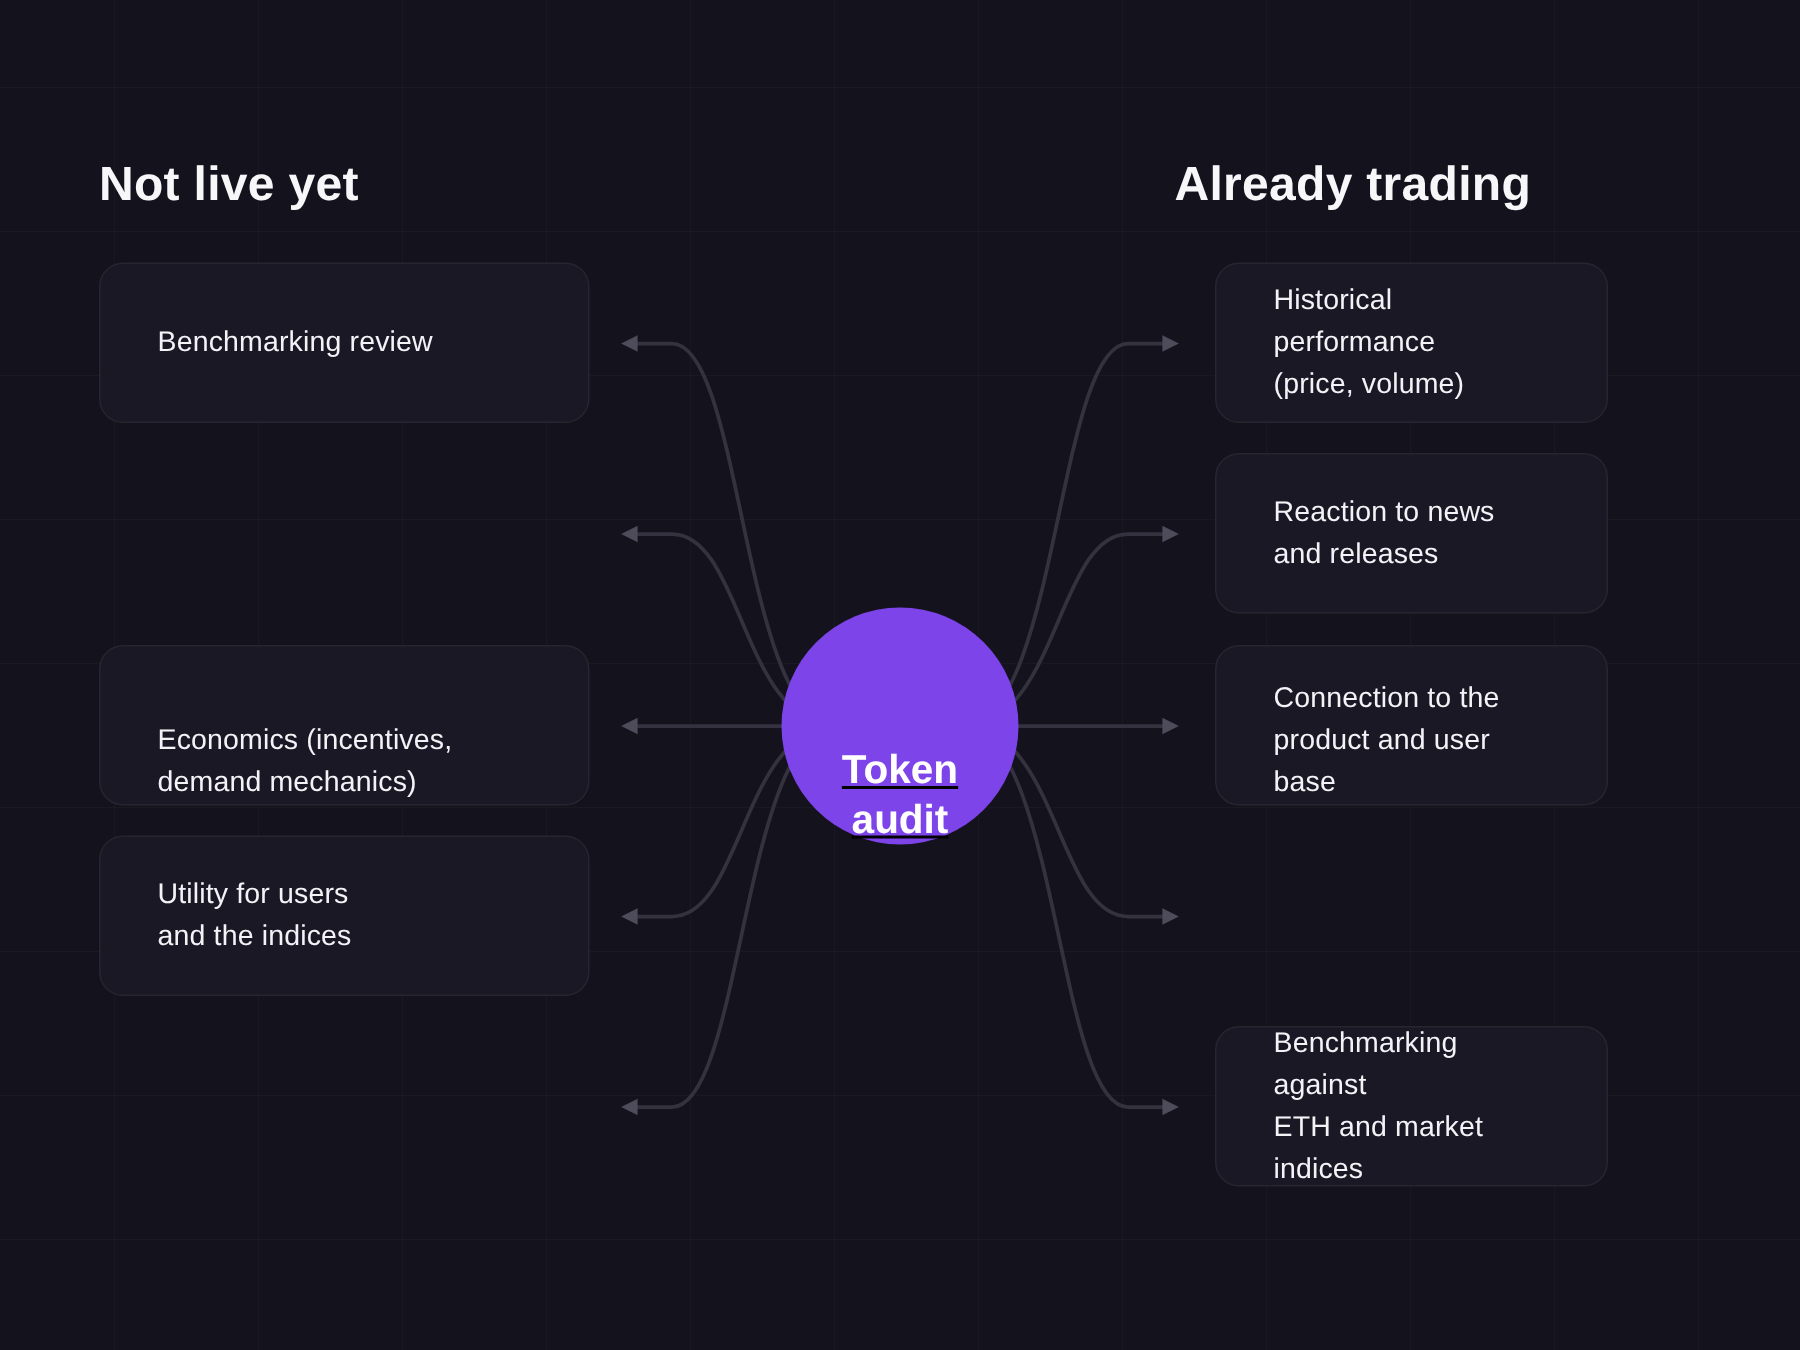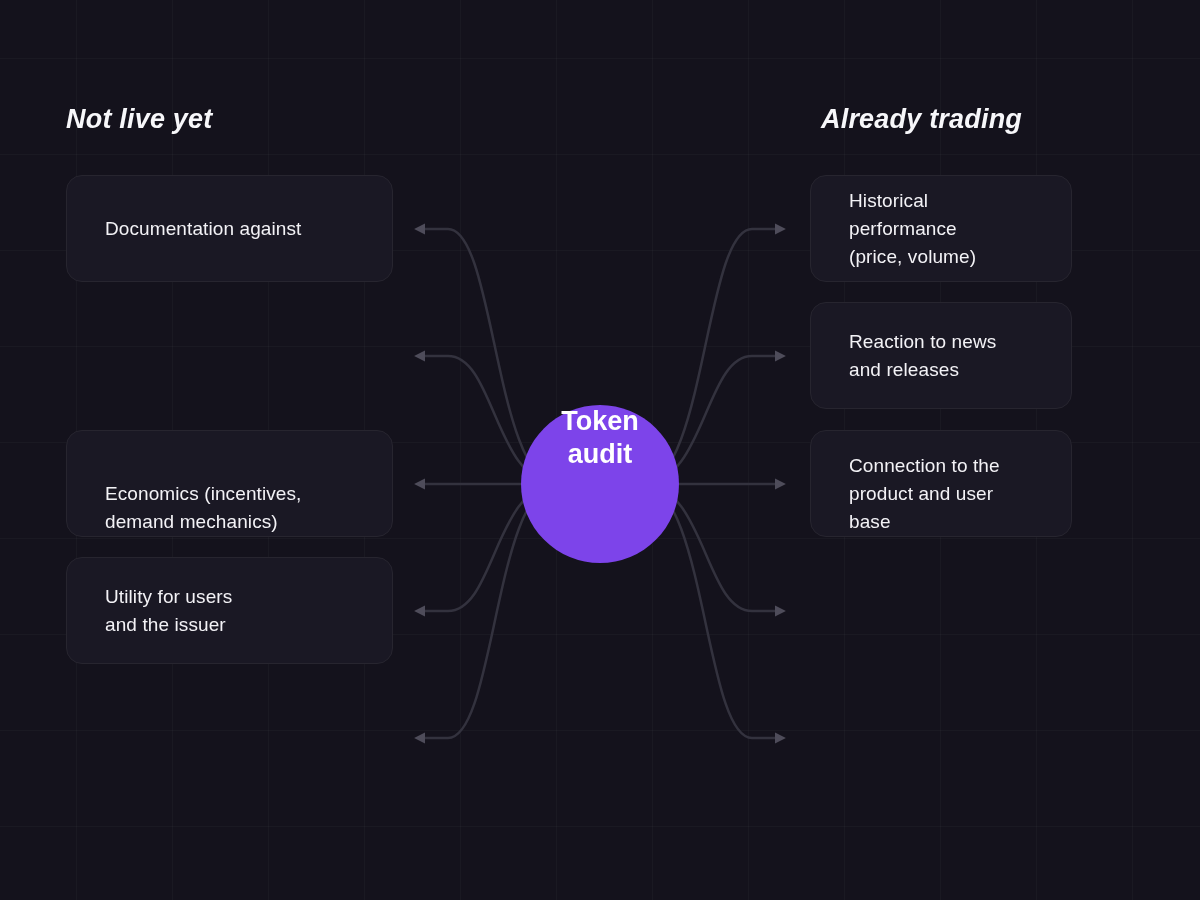--- a/index.html
+++ b/index.html
@@ -17,27 +17,26 @@
     background-image:
       linear-gradient(rgba(255,255,255,0.028) 1px, transparent 1px),
       linear-gradient(90deg, rgba(255,255,255,0.028) 1px, transparent 1px);
     background-size: 96px 96px;
     background-position: -20px -38px;
   }
   .col-title {
     position: absolute;
     top: 104px;
     color: #f7f7fa;
-    font-size: 27px;
+    font-size: 32px;
     font-weight: bold;
     letter-spacing: 0.2px;
-    font-style: italic;
   }
   .col-title.left  { left: 66px; }
-  .col-title.right { left: 821px; }
+  .col-title.right { left: 783px; }
 
   .connectors {
     position: absolute;
     left: 0; top: 0;
     z-index: 1;
   }
 
   .card {
     position: absolute;
     height: 107px;
@@ -67,24 +66,25 @@
 
   .center-node {
     position: absolute;
     left: 521px;
     top: 405px;
     width: 158px;
     height: 158px;
     border-radius: 50%;
     background: #7d44ea;
     display: flex;
-    align-items: flex-start;
+    align-items: flex-end;
     justify-content: center;
     text-align: center;
     z-index: 3;
+    text-decoration: underline;
   }
   .center-node .center-label {
     color: #ffffff;
     font-size: 27px;
     font-weight: bold;
     line-height: 33px;
     white-space: pre-line;
   }
 </style>
 </head>
@@ -111,42 +111,46 @@
       <path d="M 642 484 L 776 484"></path>
       <path d="M 642 484 C 705 484, 705 611, 752 611 L 776 611"></path>
       <path d="M 642 484 C 705 484, 705 738, 752 738 L 776 738"></path>
     </g>
   </svg>
 
   <div class="col-title left">Not live yet</div>
   <div class="col-title right">Already trading</div>
 
   <div class="card left-col row-0">
-    <span class="card-label">Documentation against</span>
+    <span class="card-label">Benchmarking review</span>
   </div>
   <div class="card left-col row-2">
     <span class="card-label">Economics (incentives,
 demand mechanics)</span>
   </div>
   <div class="card left-col row-3">
     <span class="card-label">Utility for users
-and the issuer</span>
+and the indices</span>
   </div>
 
   <div class="card right-col row-0">
     <span class="card-label">Historical performance
 (price, volume)</span>
   </div>
   <div class="card right-col row-1">
     <span class="card-label">Reaction to news
 and releases</span>
   </div>
   <div class="card right-col row-2">
     <span class="card-label">Connection to the
 product and user base</span>
   </div>
+  <div class="card right-col row-4">
+    <span class="card-label">Benchmarking against
+ETH and market indices</span>
+  </div>
 
   <div class="center-node">
     <span class="center-label">Token
 audit</span>
   </div>
 
 </div>
 
 </body></html>

